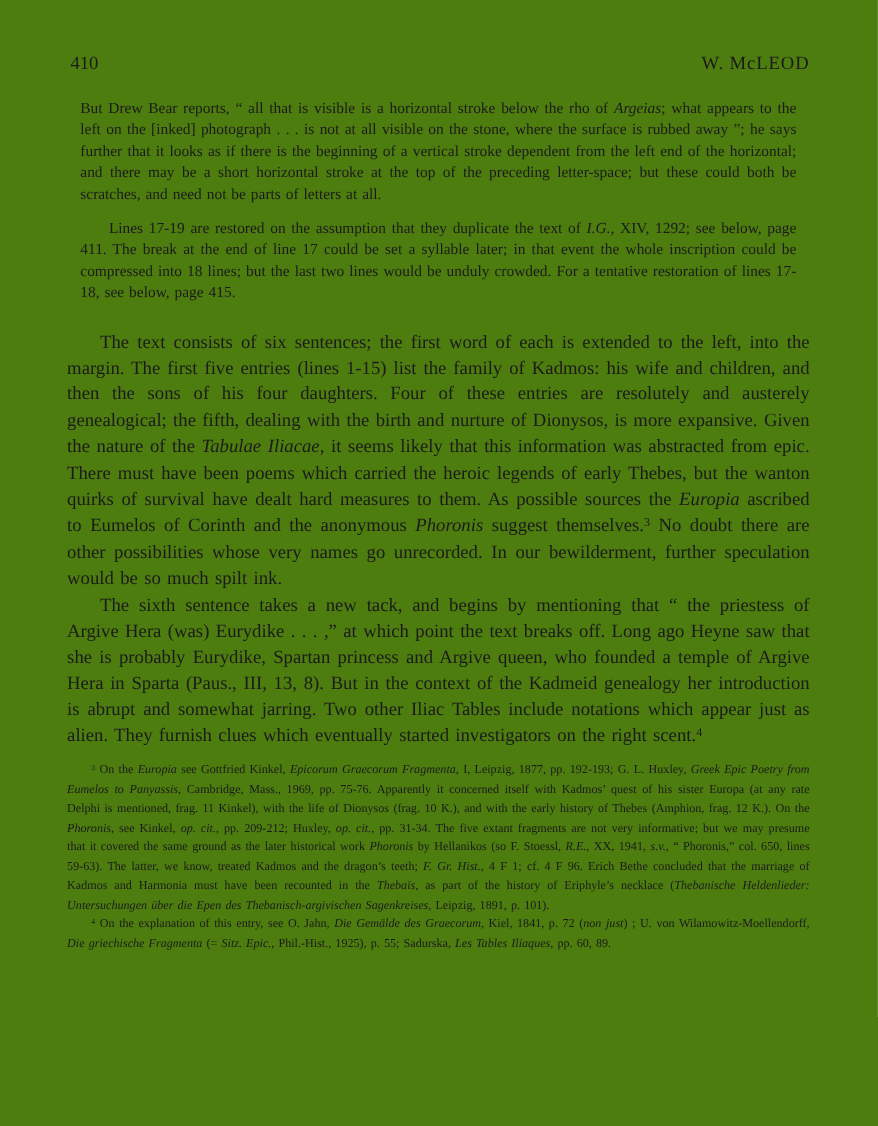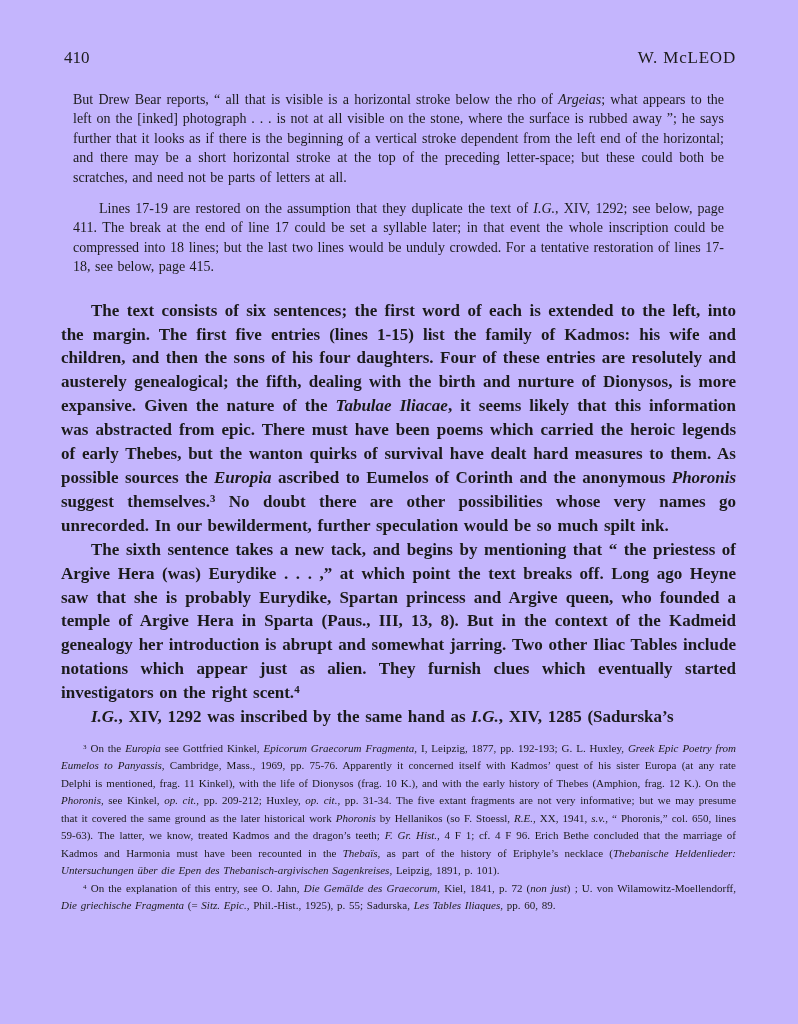--- a/index.html
+++ b/index.html
@@ -2,21 +2,21 @@
 <html><head>
 <meta charset="utf-8">
 <style>
   html, body { margin: 0; padding: 0; }
   body { background: #e9e9e9; font-family: "Liberation Serif", serif; }
   .page {
     position: relative;
     width: 798px;
     height: 1024px;
     margin: 0 auto;
-    background: #c4b5fd;
+    background: #4d7c0f;
     color: #1b1b1b;
     overflow: hidden;
     box-sizing: border-box;
     padding-top: 48px;
   }
   .content {
     width: 675px;
     margin-left: 61px;
   }
   .page-header {
@@ -41,21 +41,20 @@
     word-spacing: 1px;
   }
   .block-quote p { margin: 12px; }
   .block-quote p.indent { text-indent: 26px; }
   .body-text {
     margin-top: 22px;
     font-size: 17px;
     line-height: 23.9px;
     text-align: justify;
     word-spacing: 1.5px;
-    font-weight: bold;
   }
   .body-text p { margin: 0; text-indent: 30px; }
   .footnotes {
     margin-top: 11px;
     font-size: 11px;
     line-height: 17.5px;
     text-align: justify;
     word-spacing: 1px;
   }
   .footnotes p { margin: 0; text-indent: 22px; }
@@ -80,21 +79,20 @@
     </div>
 
     <div class="block-quote">
       <p>But Drew Bear reports, “ all that is visible is a horizontal stroke below the rho of <i>Argeias</i>; what appears to the left on the [inked] photograph . . . is not at all visible on the stone, where the surface is rubbed away ”; he says further that it looks as if there is the beginning of a vertical stroke dependent from the left end of the horizontal; and there may be a short horizontal stroke at the top of the preceding letter-space; but these could both be scratches, and need not be parts of letters at all.</p>
       <p class="indent">Lines 17-19 are restored on the assumption that they duplicate the text of <i>I.G.</i>, XIV, 1292; see below, page 411. The break at the end of line 17 could be set a syllable later; in that event the whole inscription could be compressed into 18 lines; but the last two lines would be unduly crowded. For a tentative restoration of lines 17-18, see below, page 415.</p>
     </div>
 
     <div class="body-text">
       <p>The text consists of six sentences; the first word of each is extended to the left, into the margin. The first five entries (lines 1-15) list the family of Kadmos: his wife and children, and then the sons of his four daughters. Four of these entries are resolutely and austerely genealogical; the fifth, dealing with the birth and nurture of Dionysos, is more expansive. Given the nature of the <i>Tabulae Iliacae</i>, it seems likely that this information was abstracted from epic. There must have been poems which carried the heroic legends of early Thebes, but the wanton quirks of survival have dealt hard measures to them. As possible sources the <i>Europia</i> ascribed to Eumelos of Corinth and the anonymous <i>Phoronis</i> suggest themselves.<sup>3</sup> No doubt there are other possibilities whose very names go unrecorded. In our bewilderment, further speculation would be so much spilt ink.</p>
       <p>The sixth sentence takes a new tack, and begins by mentioning that “ the priestess of Argive Hera (was) Eurydike . . . ,” at which point the text breaks off. Long ago Heyne saw that she is probably Eurydike, Spartan princess and Argive queen, who founded a temple of Argive Hera in Sparta (Paus., III, 13, 8). But in the context of the Kadmeid genealogy her introduction is abrupt and somewhat jarring. Two other Iliac Tables include notations which appear just as alien. They furnish clues which eventually started investigators on the right scent.<sup>4</sup></p>
-      <p><i>I.G.</i>, XIV, 1292 was inscribed by the same hand as <i>I.G.</i>, XIV, 1285 (Sadurska’s</p>
     </div>
 
     <div class="footnotes">
       <p><sup>3</sup> On the <i>Europia</i> see Gottfried Kinkel, <i>Epicorum Graecorum Fragmenta</i>, I, Leipzig, 1877, pp. 192-193; G. L. Huxley, <i>Greek Epic Poetry from Eumelos to Panyassis</i>, Cambridge, Mass., 1969, pp. 75-76. Apparently it concerned itself with Kadmos’ quest of his sister Europa (at any rate Delphi is mentioned, frag. 11 Kinkel), with the life of Dionysos (frag. 10 K.), and with the early history of Thebes (Amphion, frag. 12 K.). On the <i>Phoronis</i>, see Kinkel, <i>op. cit.</i>, pp. 209-212; Huxley, <i>op. cit.</i>, pp. 31-34. The five extant fragments are not very informative; but we may presume that it covered the same ground as the later historical work <i>Phoronis</i> by Hellanikos (so F. Stoessl, <i>R.E.</i>, XX, 1941, <i>s.v.</i>, “ Phoronis,” col. 650, lines 59-63). The latter, we know, treated Kadmos and the dragon’s teeth; <i>F. Gr. Hist.</i>, 4 F 1; cf. 4 F 96. Erich Bethe concluded that the marriage of Kadmos and Harmonia must have been recounted in the <i>Thebaïs</i>, as part of the history of Eriphyle’s necklace (<i>Thebanische Heldenlieder: Untersuchungen über die Epen des Thebanisch-argivischen Sagenkreises</i>, Leipzig, 1891, p. 101).</p>
       <p><sup>4</sup> On the explanation of this entry, see O. Jahn, <i>Die Gemälde des Graecorum</i>, Kiel, 1841, p. 72 (<i>non just</i>) ; U. von Wilamowitz-Moellendorff, <i>Die griechische Fragmenta</i> (= <i>Sitz. Epic.</i>, Phil.-Hist., 1925), p. 55; Sadurska, <i>Les Tables Iliaques</i>, pp. 60, 89.</p>
     </div>
 
   </div>
 </div>
 

